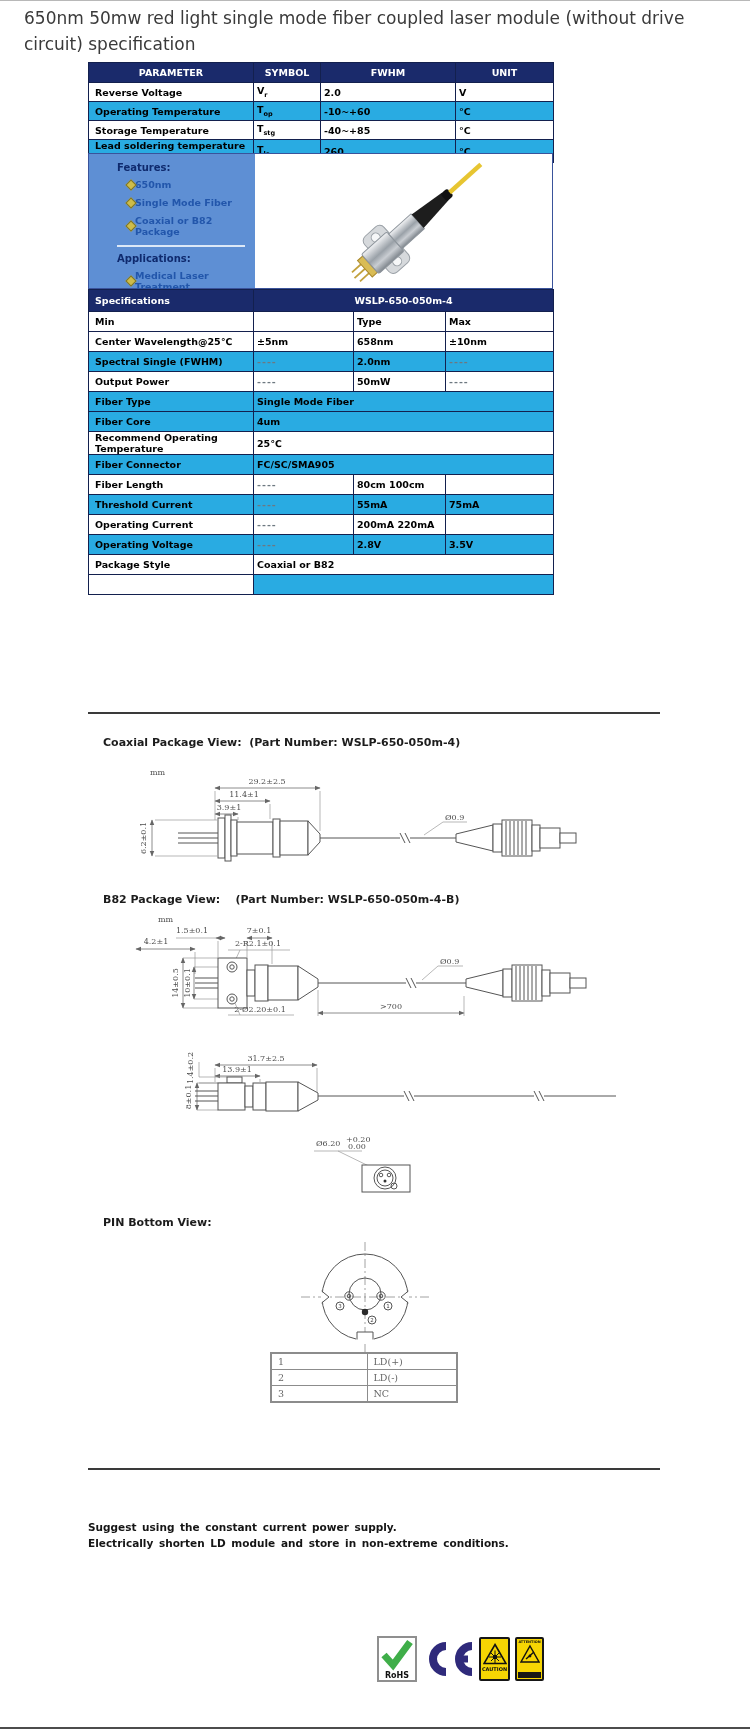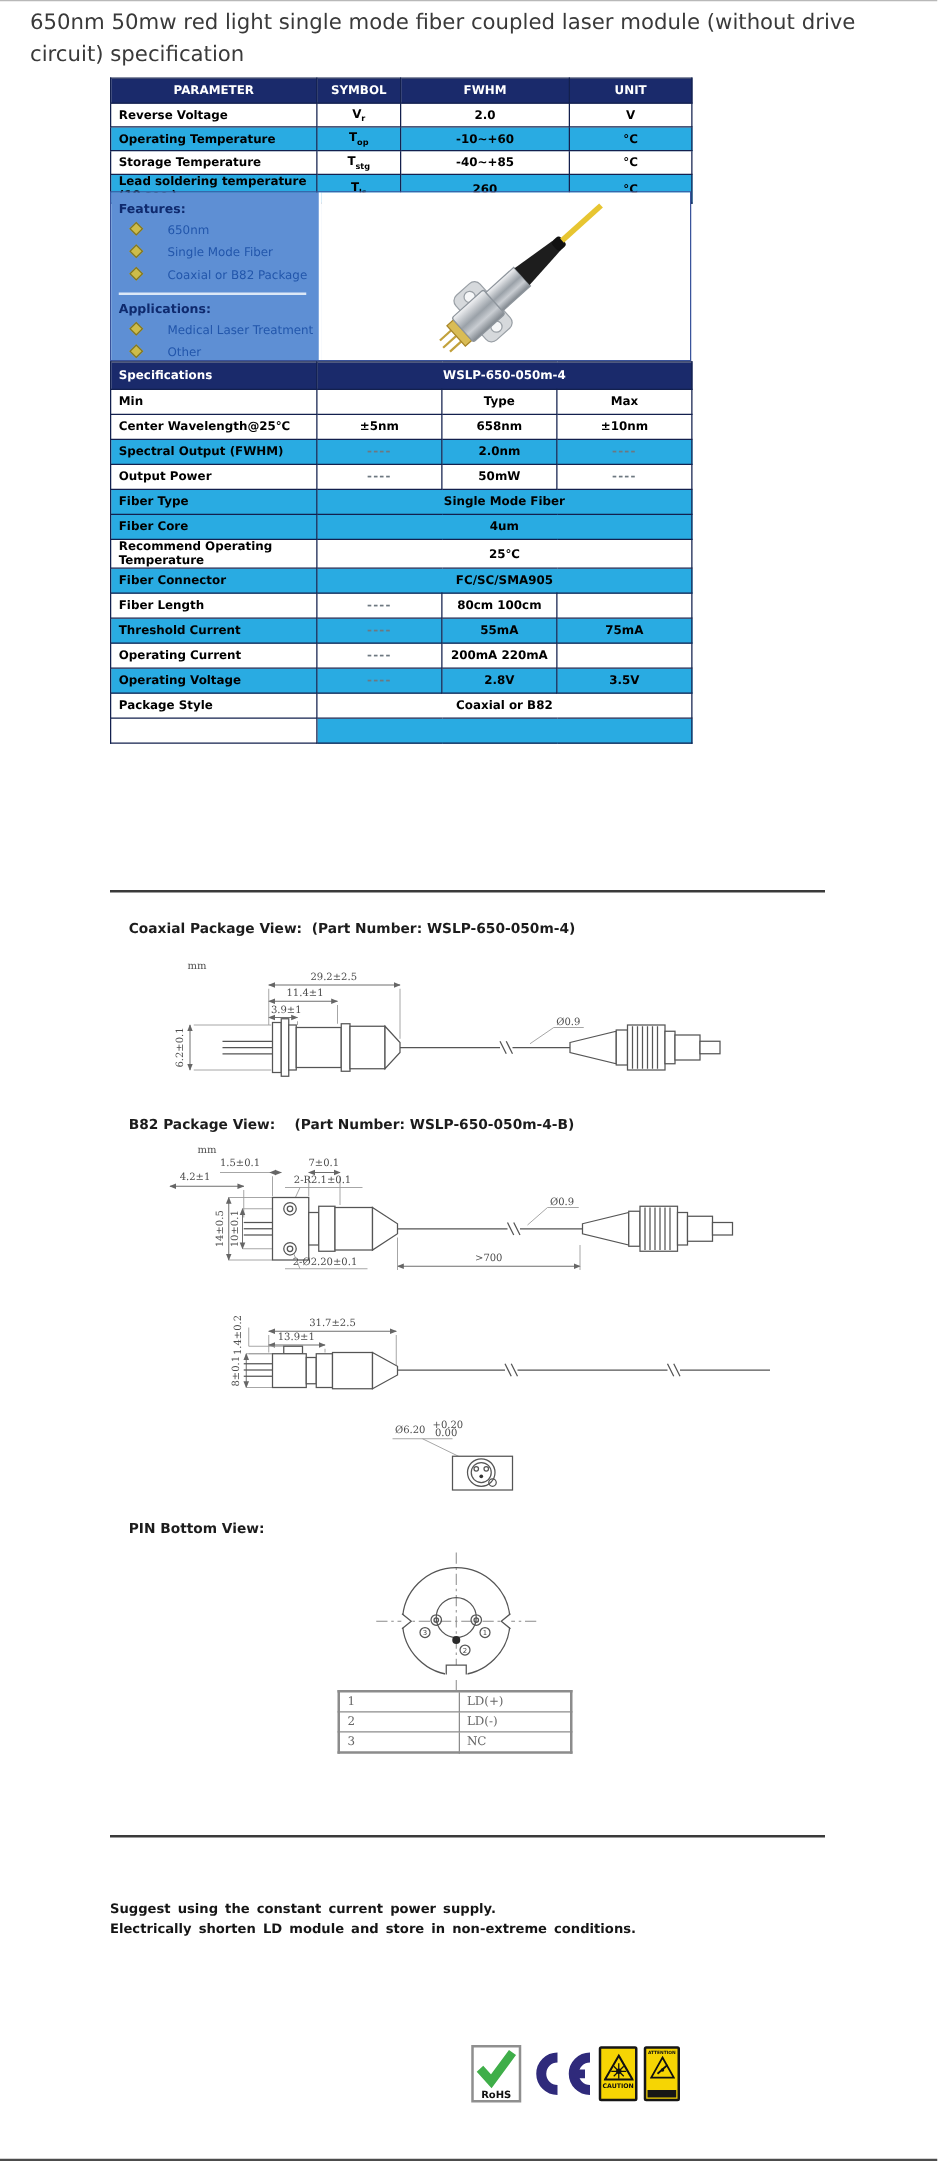--- a/index.html
+++ b/index.html
@@ -8,39 +8,39 @@
   .abs{position:absolute;}
   .edge-top{left:0;top:0;width:750px;height:1px;background:#b8b8b8;}
   .edge-bottom{left:0;top:1727px;width:750px;height:2px;background:#4c4c4c;}
   .title{left:24px;top:5px;width:680px;font-size:17px;color:#3a3a3a;line-height:26px;}
   
   table{border-collapse:collapse;table-layout:fixed;}
   .t1,.spec{width:465px;}
   .t1 th,.spec th{background:#1a2a6b;color:#fff;font-size:9.5px;font-weight:bold;
       border:1px solid #13204e;height:19px;padding:0 4px;}
   .t1 td,.spec td{border:1px solid #13204e;font-size:9.5px;font-weight:bold;color:#000;
-      height:18px;text-align:center;padding:0 3px;background:#fff;}
+      height:18px;padding:0 3px;background:#fff;}
   .spec td{height:19px;}
   .spec th{height:21px;text-align:center;}
   td.c0{text-align:left;padding-left:6px;}
   th.thl{text-align:left;padding-left:6px;}
   tr.hl td{background:#29abe2;}
   td.hl{background:#29abe2;}
   td.dim{color:#6d7880;letter-spacing:1px;}
   sub{font-size:6.5px;}
   .t1-pos{left:88px;top:62px;}
   .spec-pos{left:88px;top:289px;}
   
   .feat-row{left:88px;top:153px;width:465px;height:136px;display:flex;
       border:1px solid #3a539b;box-sizing:border-box;}
   .feat-left{width:168px;background:#5e8fd4;border-right:2px solid #fff;box-sizing:border-box;
-      padding:6px 0 0 6px;}
+      padding:6px 0 0 28px;}
   .feat-left h4{margin:2px 0 6px 0;font-size:10px;color:#0f2a6e;}
-  .feat-item{display:flex;gap:21px;margin:0 0 7px 10px;
-      font-size:9.5px;color:#2256ab;}
+  .feat-item{display:flex;align-items:center;gap:0;margin:0 0 7px 10px;
+      font-size:9.5px;color:#2256ab;font-weight:bold;}
   .bullet{width:6px;height:6px;background:#cdbc4a;border:1px solid #7d7426;
       transform:rotate(45deg);flex:none;}
   .feat-sep{border-top:2px solid #dce8f7;margin:8px 10px 6px 0;}
   .feat-right{flex:1;background:#fff;display:flex;align-items:center;justify-content:center;}
   
   .h2d{font-size:11px;font-weight:bold;color:#1c1c1c;white-space:pre;}
   .coax-h{left:103px;top:736px;}
   .b82-h{left:103px;top:893px;}
   .pin-h{left:103px;top:1216px;}
   .rule{height:2px;background:#3a3a3a;width:572px;left:88px;}
@@ -201,21 +201,21 @@
         <td>Type</td>
         <td>Max</td>
       </tr>
       <tr>
         <td class="c0">Center Wavelength@25℃</td>
         <td>±5nm</td>
         <td>658nm</td>
         <td>±10nm</td>
       </tr>
       <tr class="hl">
-        <td class="c0">Spectral Output (FWHM)</td>
+        <td class="c0">Spectral Single (FWHM)</td>
         <td class="dim">----</td>
         <td>2.0nm</td>
         <td class="dim">----</td>
       </tr>
       <tr>
         <td class="c0">Output Power</td>
         <td class="dim">----</td>
         <td>50mW</td>
         <td class="dim">----</td>
       </tr>

